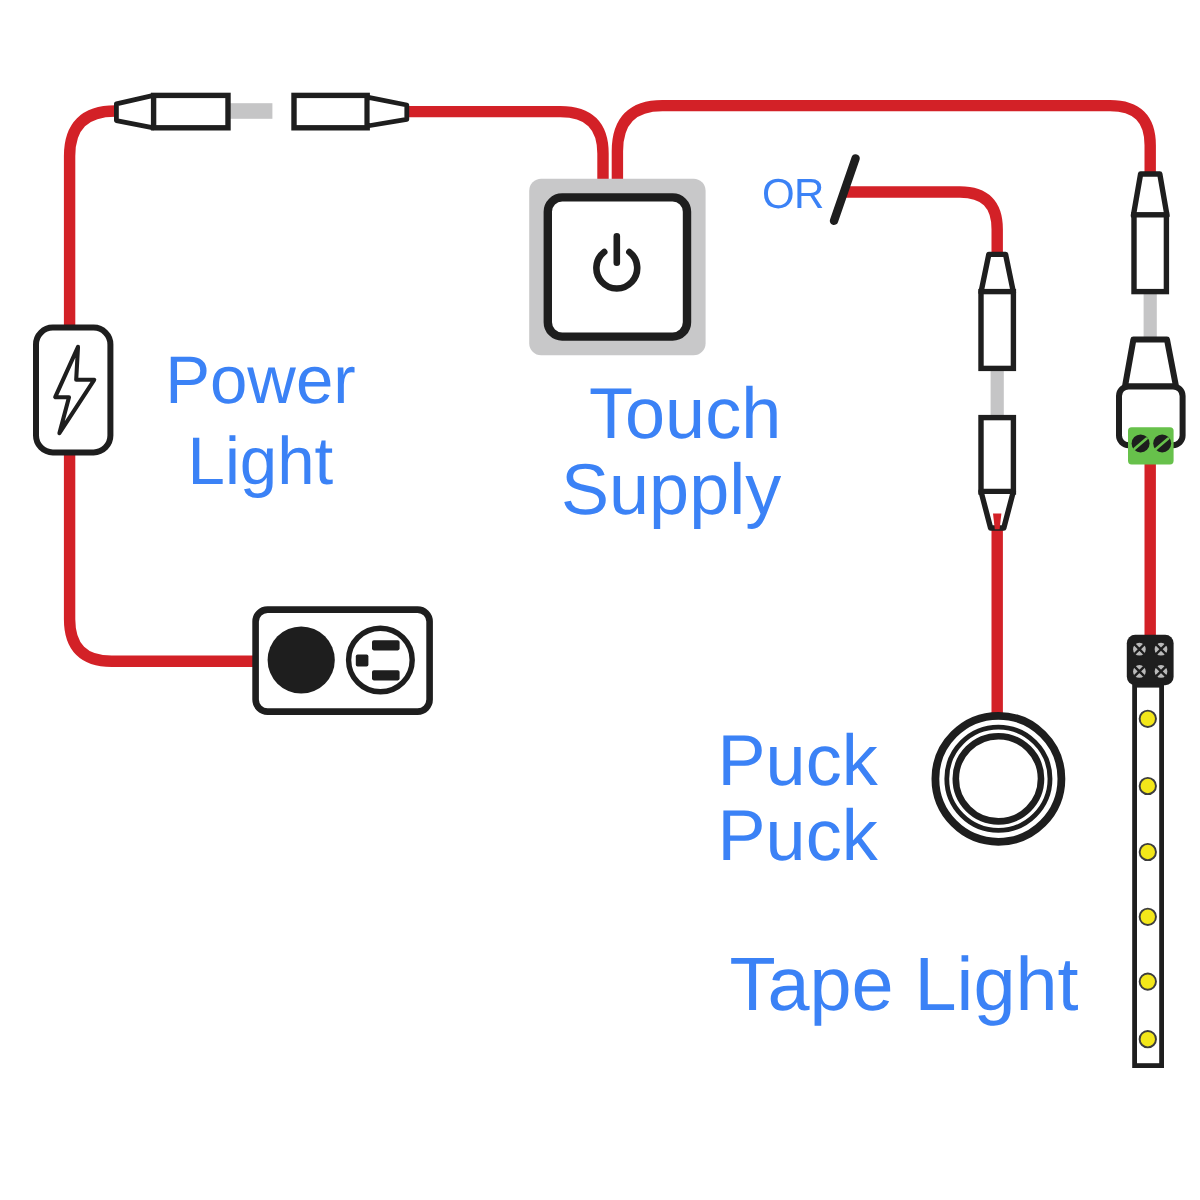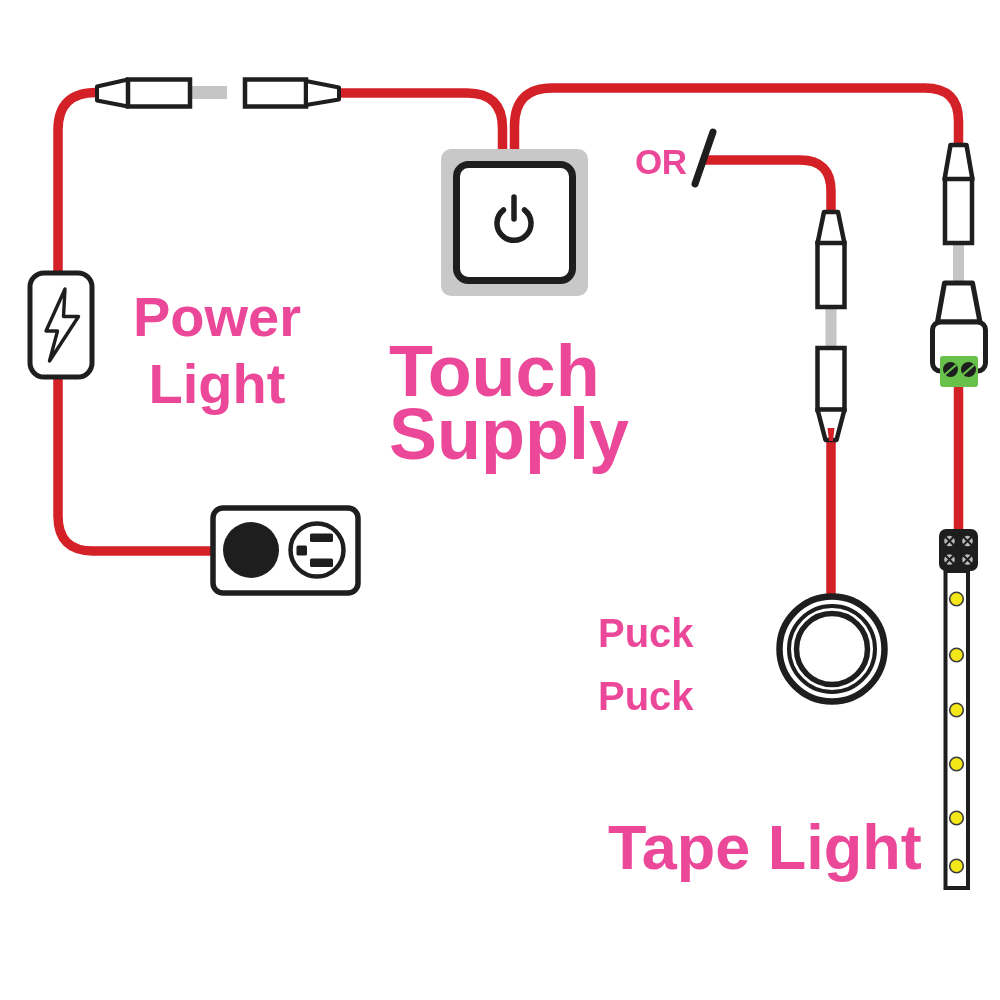--- a/index.html
+++ b/index.html
@@ -5,30 +5,30 @@
   html,body{margin:0;padding:0;}
   body{
     width:1000px;height:1000px;position:relative;overflow:hidden;
     background:#ffffff;
     font-family:"Liberation Sans","DejaVu Sans",sans-serif;
   }
   #stage{position:absolute;left:0;top:0;width:1000px;height:1000px;}
   svg{position:absolute;left:0;top:0;}
   .lbl{
     position:absolute;
-    font-weight:700;
-    color:#ec4899;
+    font-weight:400;
+    color:#3b82f6;
     white-space:nowrap;
   }
   .lbl span{display:block;}
   .lbl-power{left:88px;top:283px;width:258px;text-align:center;font-size:56px;line-height:67px;}
-  .lbl-dimmer{left:389px;top:313px;width:262px;text-align:left;font-size:72px;line-height:63px;margin-top:27px;}
+  .lbl-dimmer{left:389px;top:313px;width:262px;text-align:right;font-size:60px;line-height:63px;}
   .lbl-or{left:635px;top:142px;font-size:35px;letter-spacing:-0.5px;}
-  .lbl-puck{left:598px;top:602px;font-size:40px;line-height:63px;text-align:left;}
-  .lbl-tape{left:608px;top:816px;font-size:63px;line-height:63px;}
+  .lbl-puck{left:598px;top:602px;font-size:60px;line-height:63px;text-align:left;}
+  .lbl-tape{left:608px;top:790px;font-size:63px;line-height:63px;}
 </style>
 </head>
 <body>
 
 <div id="stage">
 <svg width="1000" height="1000" viewBox="0 0 1000 1000">
 
   <g fill="none" stroke-width="9.5">
     <path d="M58 340 L58 516 Q58 551 93 551 L215 551" stroke="#d32127"></path>
     <path d="M58 340 L58 130 Q58 92.5 96 92.5 L101 92.5" stroke="#d32127"></path>

